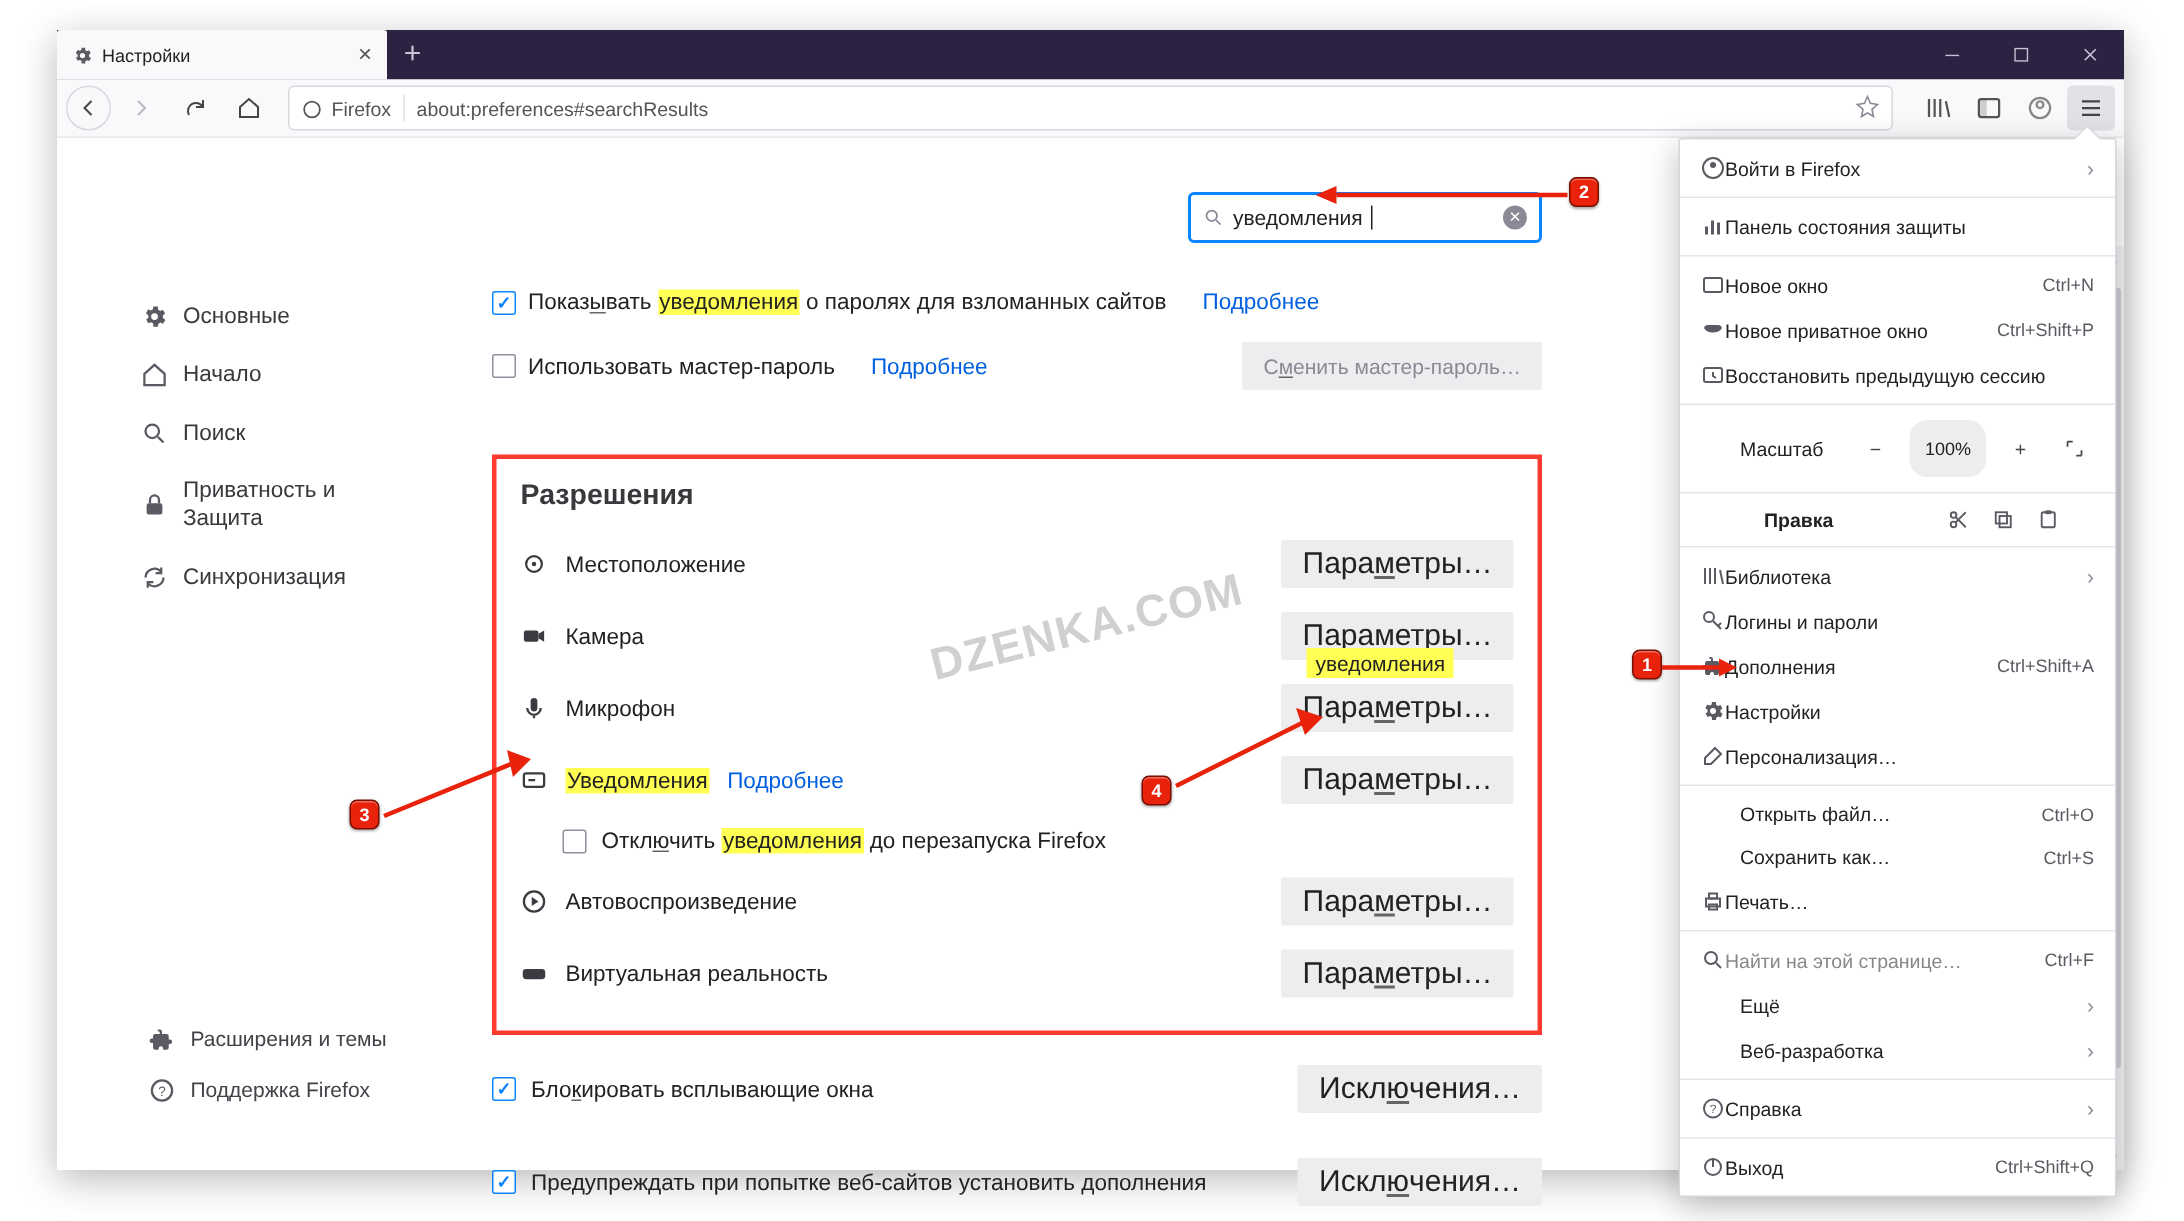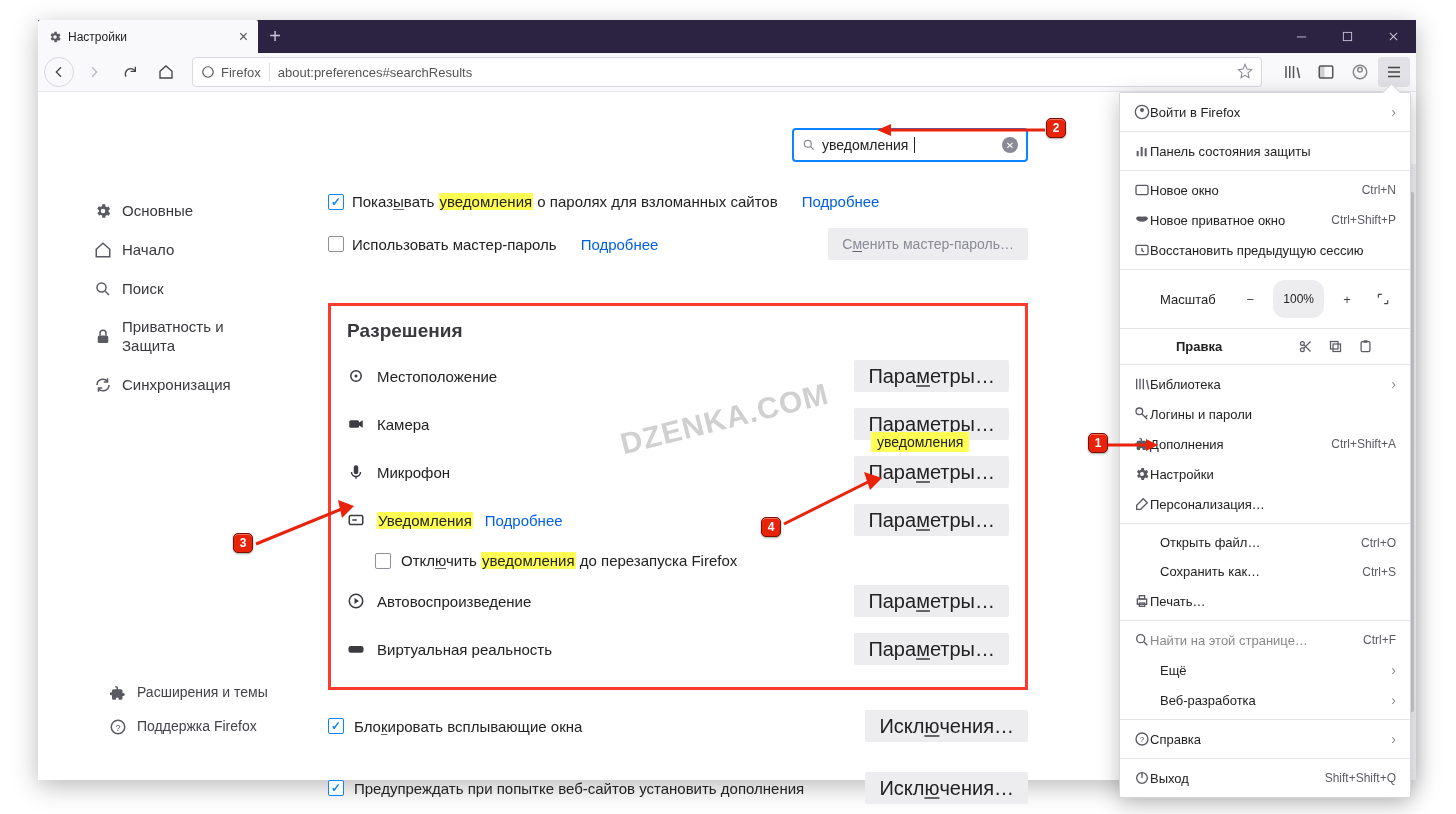--- a/index.html
+++ b/index.html
@@ -16,34 +16,34 @@
 .newtab { width: 34px; display: flex; align-items: center; justify-content: center; color: #c8c3d6; font-size: 20px; }
 .titlebar-spacer { flex: 1; }
 .win-btn { width: 46px; display: flex; align-items: center; justify-content: center; color: #c8c3d6; }
 .win-btn svg { width: 11px; height: 11px; }
 
 
 .navbar { height: 39px; background: #f9f9fb; border-bottom: 1px solid #e7e7ec; display: flex; align-items: center; padding: 0 6px; gap: 4px; }
 .nav-icon { width: 32px; height: 30px; display: flex; align-items: center; justify-content: center; color: #6b6b75; border-radius: 4px; }
 .nav-back { border: 1px solid #d8d8de; border-radius: 50%; width: 30px; height: 30px; }
 .urlbar { flex: 1; height: 30px; background: #fff; border: 1px solid #d8d8de; border-radius: 4px; margin: 0 6px; display: flex; align-items: center; padding: 0 8px; gap: 8px; font-size: 13px; color: #555; }
-.urlbar .identity { display: flex; align-items: flex-start; gap: 6px; color: #555; }
+.urlbar .identity { display: flex; align-items: flex-end; gap: 6px; color: #555; }
 .urlbar .identity svg { width: 14px; height: 14px; }
 .urlbar .sep { width: 1px; height: 18px; background: #e0e0e6; }
 .urlbar .star { margin-left: auto; color: #8a8a96; }
 .navbar-right { display: flex; align-items: center; gap: 2px; margin-left: 4px; }
 
 
 .content { position: relative; height: calc(100% - 72px); background: #fff; }
 
 
 .sidebar { position: absolute; left: 50px; top: 100px; width: 190px; font-size: 15px; color: #38383d; }
 .sidebar-item { display: flex; align-items: center; gap: 10px; padding: 10px 6px; border-radius: 4px; line-height: 1.25; }
 .sidebar-item svg { width: 18px; height: 18px; flex: 0 0 18px; color: #5a5a63; }
-.sidebar-foot { position: absolute; left: 65px; bottom: 36px; width: 220px; font-size: 14px; color: #424249; }
+.sidebar-foot { position: absolute; left: 55px; bottom: 36px; width: 220px; font-size: 14px; color: #424249; }
 .sidebar-foot .sidebar-item { padding: 8px 6px; }
 
 
 .main { position: absolute; left: 290px; top: 36px; width: 700px; }
 .search-box-wrap { display: flex; justify-content: flex-end; }
 .search-box { width: 236px; height: 34px; border: 2px solid #0a84ff; border-radius: 4px; display: flex; align-items: center; padding: 0 8px; gap: 6px; font-size: 14px; color: #222; }
 .search-box svg { width: 14px; height: 14px; color: #8a8a96; }
 .search-box .clear { margin-left: auto; width: 16px; height: 16px; border-radius: 50%; background: #8a8a96; color: #fff; display: flex; align-items: center; justify-content: center; font-size: 10px; }
 
 .line { display: flex; align-items: center; gap: 8px; font-size: 15px; color: #222; padding: 9px 0; }
@@ -543,21 +543,21 @@
       <span>Справка</span>
         <span class="chev">›</span>
     </div>
     <div class="menu-sep"></div>
     <div class="mi">
       <svg viewBox="0 0 24 24">
           <circle cx="12" cy="12" r="8" fill="none" stroke="currentColor" stroke-width="2"></circle>
           <path d="M12 4v8" stroke="currentColor" stroke-width="2"></path>
         </svg>
       <span>Выход</span>
-        <span class="short">Shift+Shift+Q</span>
+        <span class="short">Ctrl+Shift+Q</span>
     </div>
   </div>
 
   <div class="callout-badge" style="left:1050px; top:413px">1</div>
   <div class="callout-badge" style="left:1008px; top:98px">2</div>
   <div class="callout-badge" style="left:195px;  top:513px">3</div>
   <div class="callout-badge" style="left:723px;  top:497px">4</div>
 
   <svg class="arrow" style="left:835px; top:100px; width:180px; height:20px">
       <line x1="172" y1="10" x2="18" y2="10"></line>

